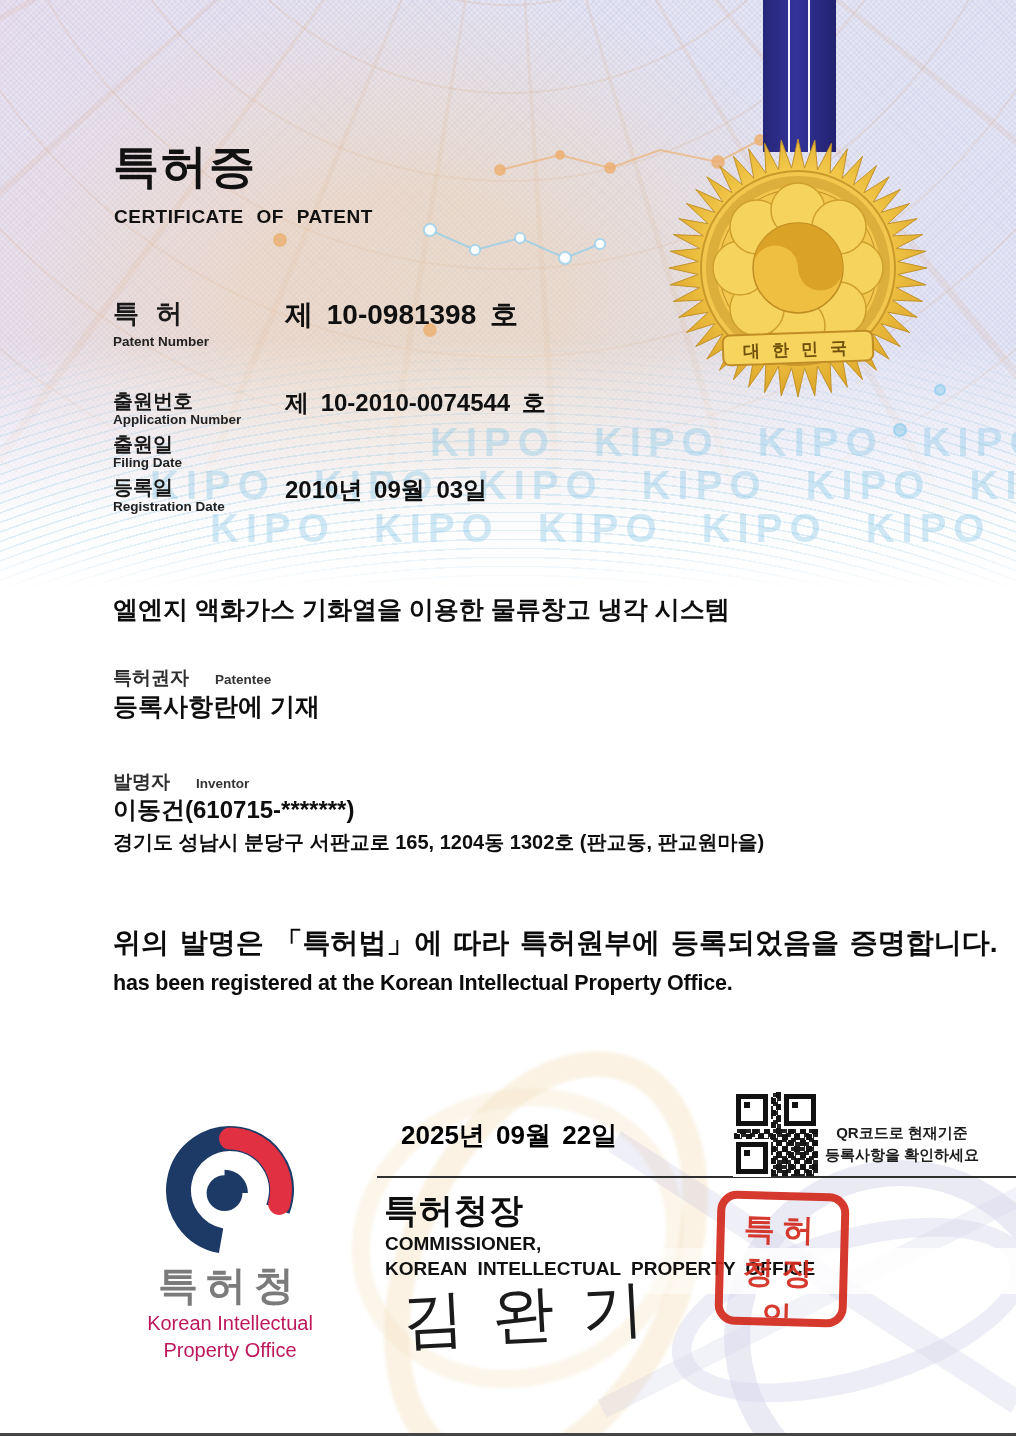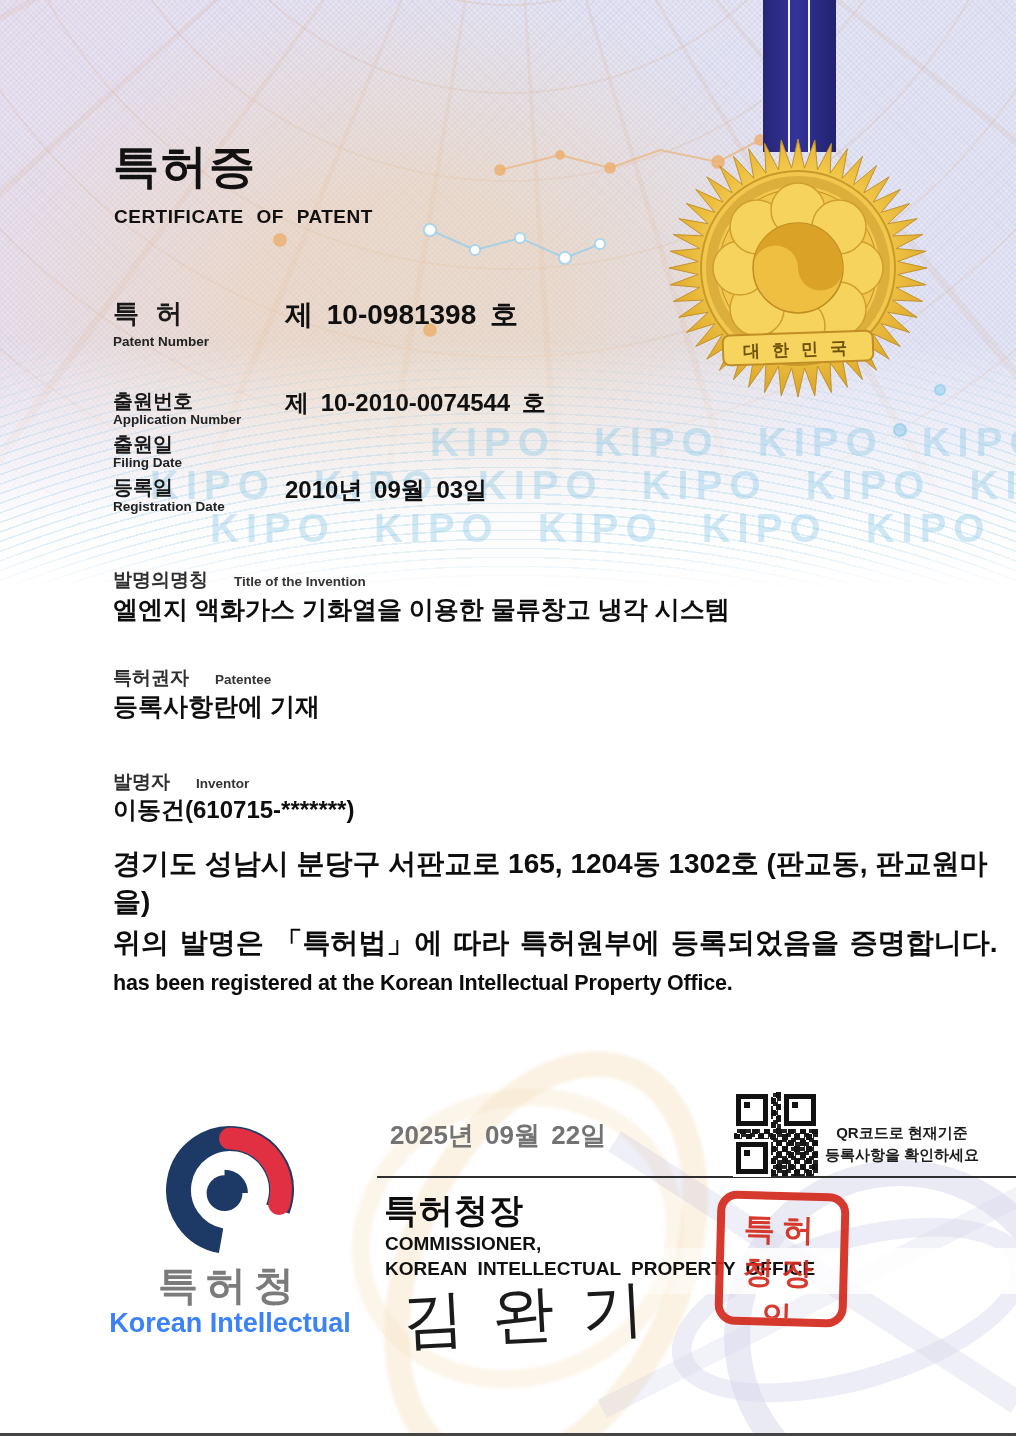--- a/index.html
+++ b/index.html
@@ -38,21 +38,21 @@
   .lab-big{font-size:26px;font-weight:800;color:#191919;}
   .lab{font-size:20px;font-weight:800;color:#191919;}
   .sub{font-size:13.5px;font-weight:700;color:#222;}
   .val-big{font-size:28px;font-weight:800;color:#101010;word-spacing:6px;}
   .val{font-size:24px;font-weight:800;color:#101010;word-spacing:5px;}
   .slab{font-size:19px;font-weight:700;color:#2e2e2e;}
   .slab .en{font-size:13.5px;font-weight:700;color:#333;margin-left:26px;letter-spacing:0;}
   .big-val{font-size:25px;font-weight:800;color:#0e0e0e;}
   .stmt-ko{font-size:28px;font-weight:800;color:#0c0c0c;word-spacing:3px;}
   .stmt-en{font-size:21.5px;font-weight:800;color:#0c0c0c;line-height:31px;letter-spacing:-.2px;}
-  .date{font-size:26px;font-weight:600;color:#737373;word-spacing:4px;}
+  .date{font-size:26px;font-weight:600;color:#000000;word-spacing:4px;margin-left:11px;}
   .rule{position:absolute;left:377px;top:1176px;width:639px;height:2px;background:#2f2f2f;}
   .comm-ko{font-size:34px;font-weight:800;color:#0d0d0d;letter-spacing:1px;}
   .comm-en{font-size:19px;font-weight:800;color:#111;line-height:25px;word-spacing:5px;}
   .sig{font-size:62px;font-weight:400;letter-spacing:28px;color:#1b1b1b;
        font-family:"DejaVu Serif","Liberation Serif",serif;transform:rotate(-3deg);}
   
   .seal{position:absolute;left:716px;top:1192px;width:116px;height:110px;z-index:3;
     border:8px solid var(--seal_red,#d3291c);border-radius:20px;transform:rotate(1.5deg);
     color:var(--seal_red,#d3291c);font-weight:800;font-size:31px;letter-spacing:8px;line-height:1.4;
     text-align:center;padding-top:8px;opacity:.92;overflow:hidden;}
@@ -64,21 +64,21 @@
       repeating-conic-gradient(#161616 0% 25%, #fff 0% 50%) 0 0/12px 12px;}
   .qr .f{position:absolute;width:22px;height:22px;border:5px solid #111;background:#fff;box-shadow:0 0 0 3px #fff;}
   .qr .f::after{content:"";position:absolute;left:3px;top:3px;width:6px;height:6px;background:#111;}
   .qr-note{position:absolute;left:822px;top:1122px;width:160px;text-align:center;
     font-size:15px;font-weight:700;color:#1c1c1c;line-height:22px;}
   
   .logo-sym{position:absolute;left:152px;top:1112px;}
   .logo-ko{position:absolute;left:105px;top:1258px;width:250px;text-align:center;
     font-size:40px;font-weight:600;letter-spacing:8px;color:#7b7b7b;}
   .logo-en{position:absolute;left:105px;top:1310px;width:250px;text-align:center;
-    font-size:27px;font-weight:700;color:#3b82f6;line-height:27px;}
+    font-size:20px;font-weight:400;color:#be185d;line-height:27px;}
   
   .deco{position:absolute;pointer-events:none;}
   .swash{left:340px;top:1030px;width:420px;height:406px;filter:blur(1.5px);opacity:.55;}
   .swash .e1{position:absolute;left:60px;top:10px;width:240px;height:400px;border:26px solid rgba(238,203,146,.45);
              border-radius:50%;transform:rotate(24deg);}
   .swash .e2{position:absolute;left:10px;top:60px;width:300px;height:260px;border:18px solid rgba(238,203,146,.35);
              border-radius:50%;transform:rotate(-18deg);}
   .sphere{right:0;left:auto;top:1140px;width:440px;height:296px;opacity:.5;}
   .sphere .c1{position:absolute;right:-60px;top:20px;width:300px;height:300px;border:26px solid rgba(165,165,212,.45);border-radius:50%;}
   .sphere .c2{position:absolute;right:-20px;top:90px;width:330px;height:120px;border:20px solid rgba(165,165,212,.38);border-radius:50%;transform:rotate(-16deg);}
@@ -164,35 +164,32 @@
   <div class="abs sub" style="left:113px;top:412px;">Application Number</div>
   <div class="abs val" style="left:285px;top:387px;">제 10-2010-0074544 호</div>
 
   <div class="abs lab" style="left:113px;top:431px;">출원일</div>
   <div class="abs sub" style="left:113px;top:455px;">Filing Date</div>
 
   <div class="abs lab" style="left:113px;top:474px;">등록일</div>
   <div class="abs sub" style="left:113px;top:499px;">Registration Date</div>
   <div class="abs val" style="left:285px;top:474px;">2010년 09월 03일</div>
 
-  <div class="abs slab" style="left:113px;top:567px;">
-    <span>발명의명칭</span><span class="en">Title of the Invention</span>
-  </div>
   <div class="abs big-val" style="left:113px;top:593px;">엘엔지 액화가스 기화열을 이용한 물류창고 냉각 시스템</div>
 
   <div class="abs slab" style="left:113px;top:665px;">
     <span>특허권자</span><span class="en">Patentee</span>
   </div>
   <div class="abs big-val" style="left:113px;top:690px;">등록사항란에 기재</div>
 
   <div class="abs slab" style="left:113px;top:769px;">
     <span>발명자</span><span class="en">Inventor</span>
   </div>
   <div class="abs big-val" style="left:113px;top:794px;font-size:24px;">이동건(610715-*******)</div>
-  <div class="abs big-val" style="left:113px;top:829px;font-size:28px;margin-top:16px;">경기도 성남시 분당구 서판교로 165, 1204동 1302호 (판교동, 판교원마을)</div>
+  <div class="abs big-val" style="left:113px;top:829px;font-size:20px;">경기도 성남시 분당구 서판교로 165, 1204동 1302호 (판교동, 판교원마을)</div>
 
   <div class="abs stmt-ko" style="left:113px;top:924px;">위의 발명은 「특허법」에 따라 특허원부에 등록되었음을 증명합니다.</div>
   <div class="abs stmt-en" style="left:113px;top:968px;width:830px;">
     <div>has been registered at the Korean Intellectual Property Office.</div>
   </div>
 
   <div class="deco swash">
       <div class="e1"></div>
       <div class="e2"></div>
     </div>
@@ -227,16 +224,17 @@
 
   <svg class="logo-sym" width="156" height="156" viewBox="0 0 100 100">
     <circle cx="50" cy="50" r="33" fill="none" stroke="#1d3a66" stroke-width="16" stroke-dasharray="162 45" transform="rotate(100 50 50)"></circle>
     <path d="M50 17 A33 33 0 0 1 81.5 59" fill="none" stroke="#e23043" stroke-width="14" stroke-linecap="round"></path>
     <circle cx="46.5" cy="52" r="11.5" fill="#1d3a66"></circle>
     <path d="M58 52 A11.5 11.5 0 0 0 46.5 40.5" fill="none" stroke="#1d3a66" stroke-width="7"></path>
   </svg>
   <div class="logo-ko">특허청</div>
   <div class="logo-en">
     <div>Korean Intellectual</div>
+    <div>Property Office</div>
   </div>
 
   <div class="scan-edge"></div>
 </div>
 
 </body></html>

